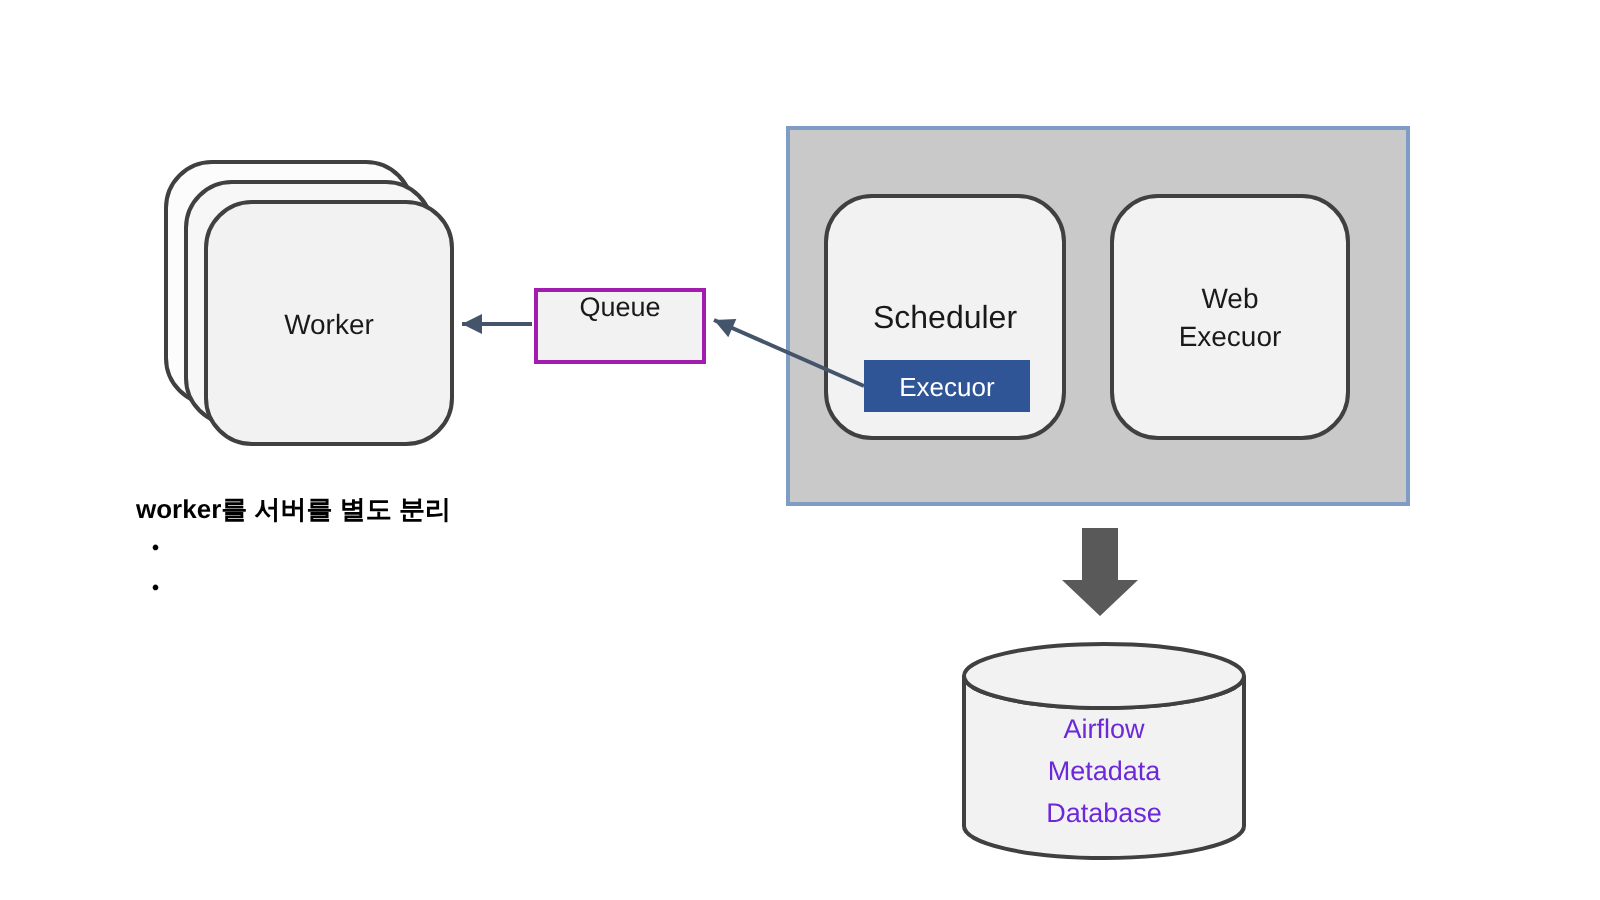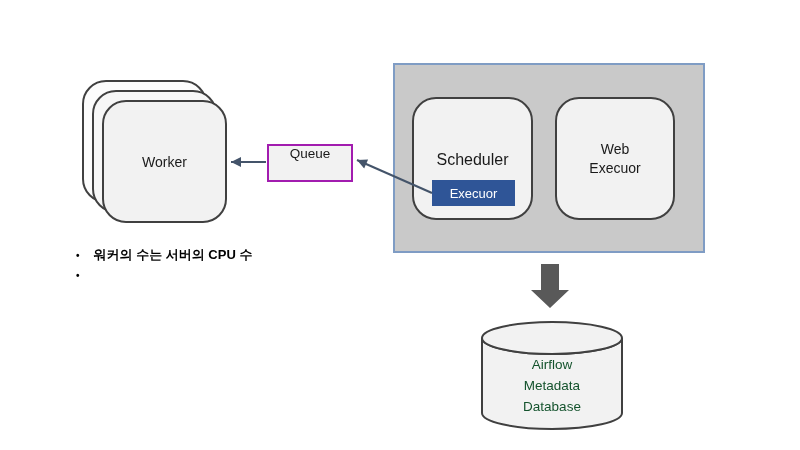--- a/index.html
+++ b/index.html
@@ -54,21 +54,21 @@
   .notes {
     position: absolute; left: 68px; top: 245px;
     font-size: 13px; font-weight: 600; line-height: 20px; color: #000000;
   }
   .note-item { display: flex; align-items: baseline; }
   .bullet { font-size: 10px; margin-left: 8px; margin-right: 14px; }
   .overlay { position: absolute; left: 0; top: 0; pointer-events: none; }
   .db-label {
     position: absolute; left: 482px; top: 354px; width: 140px;
     text-align: center; font-size: 13.5px; font-weight: 500; line-height: 21px;
-    color: #14532d;
+    color: #6d28d9;
   }
 </style>
 </head>
 <body>
 
 <div class="canvas">
 
   <div class="card worker-back"></div>
   <div class="card worker-mid"></div>
   <div class="card worker-front">
@@ -88,23 +88,23 @@
   <div class="executor">
     <span>Execuor</span>
   </div>
 
   <div class="card webserver">
     <span class="pre">Web
 Execuor</span>
   </div>
 
   <div class="notes">
+    <div>worker를 서버를 별도 분리</div>
     <div class="note-item">
       <span class="bullet">•</span>
-      <span>워커의 수는 서버의 CPU 수</span>
     </div>
     <div class="note-item">
       <span class="bullet">•</span>
     </div>
   </div>
 
   <svg class="overlay" width="800" height="450" viewBox="0 0 800 450">
     <defs>
       <marker id="ah" viewBox="0 0 10 10" refX="10" refY="5" markerWidth="11" markerHeight="10" markerUnits="userSpaceOnUse" orient="auto">
         <path d="M0,0 L10,5 L0,10 Z" fill="#44546a"></path>

